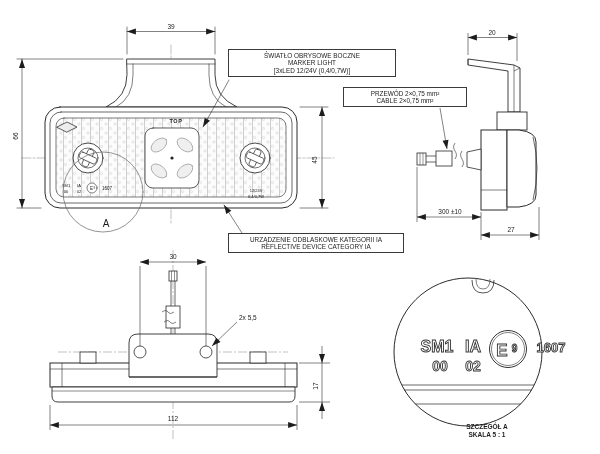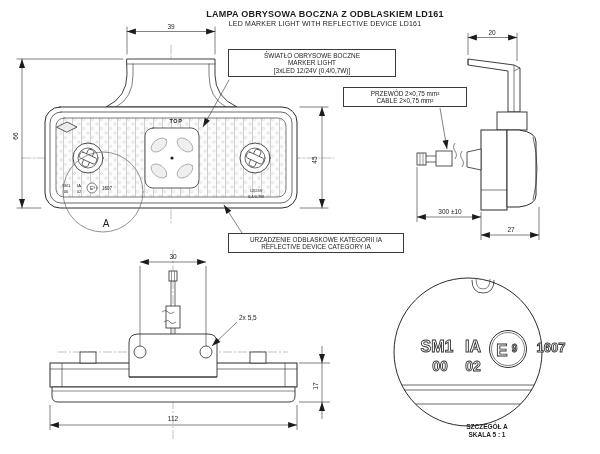--- a/index.html
+++ b/index.html
@@ -15,24 +15,20 @@
   .dim{font-size:6.5px;}
   .tiny{font-size:4px;}
   .eng{fill:#fff;stroke:#333;stroke-width:.9;font-weight:bold;}
   .cap{font-size:6.5px;font-weight:700;}
 </style>
 </head>
 <body>
 
 <div class="canvas">
 
-  <div class="title">
-    <div class="t1">LAMPA OBRYSOWA BOCZNA Z ODBLASKIEM LD161</div>
-    <div class="t2">LED MARKER LIGHT WITH REFLECTIVE DEVICE LD161</div>
-  </div>
 
   <div class="callout" style="left:228px;top:49px;width:160px;">
     <div>ŚWIATŁO OBRYSOWE BOCZNE</div>
     <div>MARKER LIGHT</div>
     <div>[3xLED 12/24V (0,4/0,7W)]</div>
   </div>
   <div class="callout" style="left:343px;top:87px;width:116px;">
     <div>PRZEWÓD 2×0,75 mm²</div>
     <div>CABLE 2×0,75 mm²</div>
   </div>

